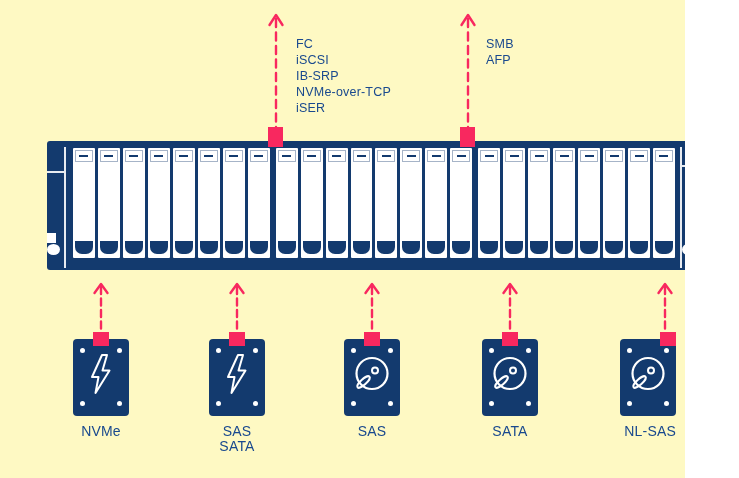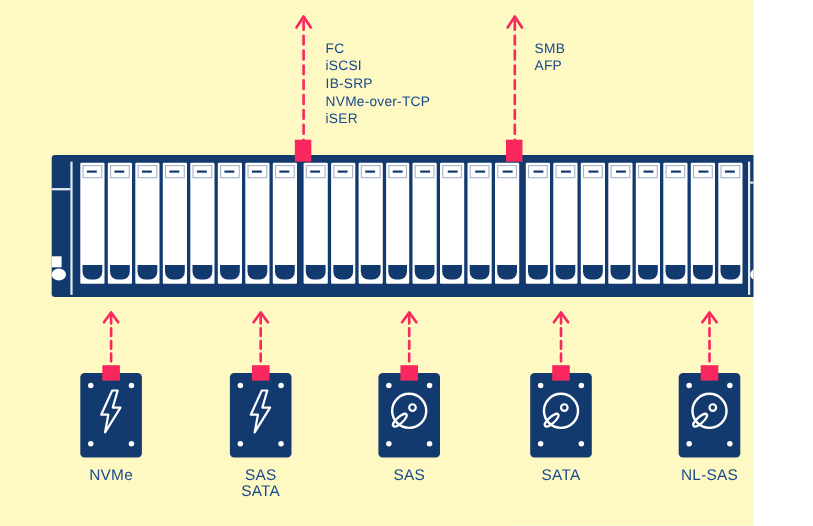--- a/index.html
+++ b/index.html
@@ -302,21 +302,21 @@
     <circle cx="22" cy="21.5" r="15.5" fill="none" stroke="#fff" stroke-width="2.2"></circle>
     <circle cx="25" cy="18.5" r="3" fill="none" stroke="#fff" stroke-width="2"></circle>
     <ellipse cx="13.5" cy="30" rx="8" ry="2.8" transform="rotate(-42 13.5 30)" fill="none" stroke="#fff" stroke-width="2"></ellipse>
   </svg>
           </span>
     </div>
     <div class="drive-label">
           <div>SATA</div>
         </div>
   </div>
-      <div class="drive-unit" style="left: 600px;">
+      <div class="drive-unit" style="left: 586px; align-items: flex-end;">
     <svg class="drive-arrow" viewBox="0 0 22 52">
       <path class="arrow-stroke arrow-dash-sm" d="M11 6 V52"></path>
       <path class="arrow-stroke" d="M4.5 12 L11 3 L17.5 12"></path>
     </svg>
     <div class="drive-square"></div>
     <div class="drive-box">
       <span class="screw-dot tl"></span>
       <span class="screw-dot tr"></span>
       <span class="screw-dot bl"></span>
       <span class="screw-dot br"></span>

